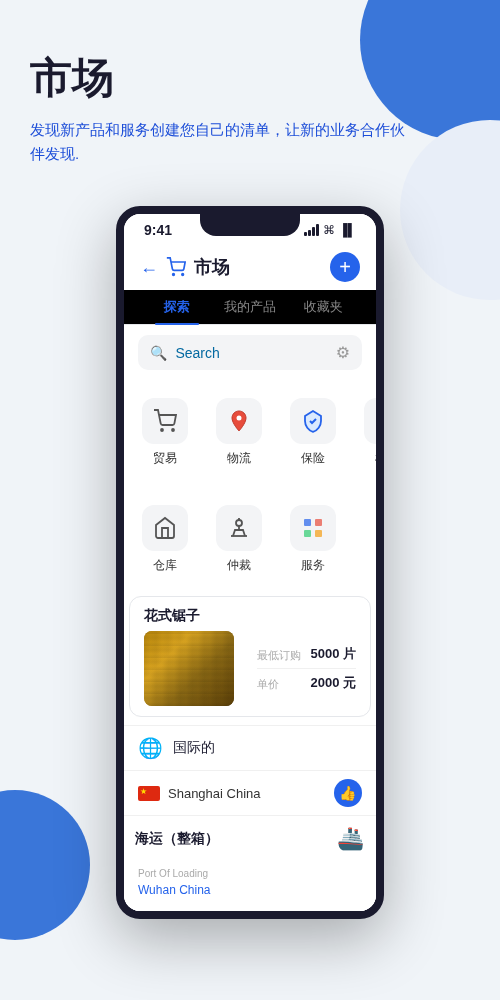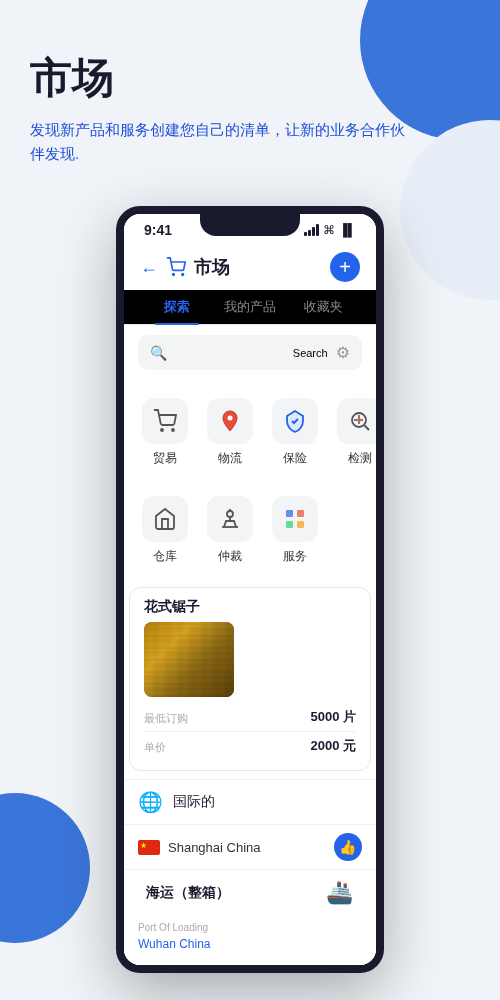--- a/index.html
+++ b/index.html
@@ -196,35 +196,34 @@
       border-radius: 10px;
       padding: 8px 12px;
       gap: 8px;
     }
     .search-icon-span {
       color: #999;
       font-size: 14px;
     }
     .search-input-fake {
       flex: 1;
-      font-size: 11px;
-      color: #000000;
+      font-size: 14px;
+      color: #0369a1;
       background: transparent;
-      text-align: right;
     }
     .filter-icon {
       color: #999;
       font-size: 16px;
     }
 
     
     .category-grid {
       display: grid;
       grid-template-columns: repeat(4, 1fr);
-      gap: 11px;
+      gap: 20px;
       padding: 8px 14px;
     }
     .category-item {
       display: flex;
       flex-direction: column;
       align-items: center;
       padding: 10px 4px 8px;
       cursor: pointer;
     }
     .category-icon-box {
@@ -253,23 +252,22 @@
       background: #fff;
     }
     .product-title-row {
       padding: 10px 14px 6px;
       font-size: 14px;
       font-weight: 600;
       color: #1a1a2e;
     }
     .product-body {
       display: flex;
-      gap: 6px;
+      gap: 23px;
       padding: 0 14px 10px;
-      flex-direction: column;
     }
     .product-image {
       width: 90px;
       height: 75px;
       border-radius: 8px;
       background: linear-gradient(135deg, #8B6914 0%, #c49a3c 40%, #6b4f0d 70%, #4a3510 100%);
       flex-shrink: 0;
       position: relative;
       overflow: hidden;
     }
@@ -377,21 +375,21 @@
       justify-content: center;
       color: #fff;
       font-size: 14px;
     }
 
     
     .shipping-row {
       display: flex;
       align-items: center;
       justify-content: space-between;
-      padding: 10px 22px;
+      padding: 10px 11px;
       border-top: 1px solid #f0f0f0;
       background: #fff;
     }
     .shipping-label {
       font-size: 14px;
       font-weight: 600;
       color: #1a1a2e;
     }
     .ship-icon {
       font-size: 22px;

